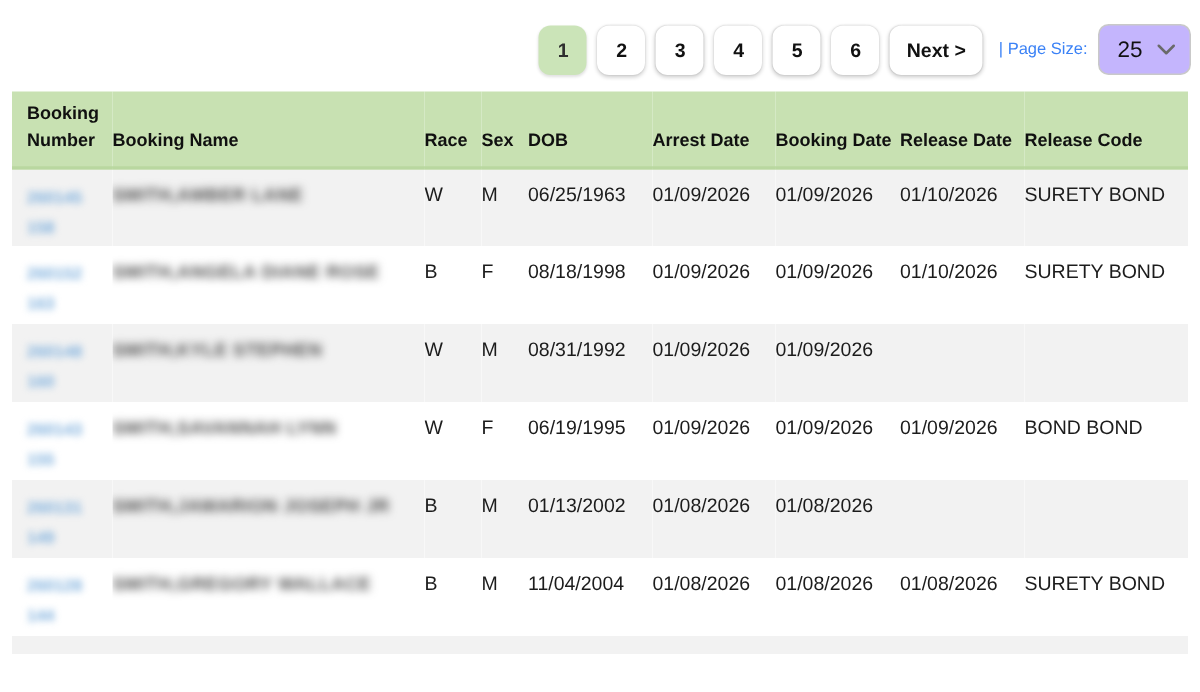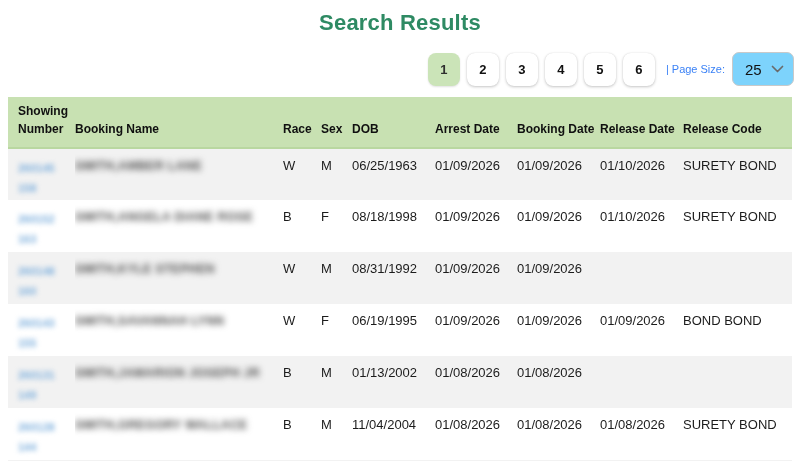--- a/index.html
+++ b/index.html
@@ -17,21 +17,21 @@
   .pg-btn { height:33px; border:0; border-radius:8px; background:#fff; cursor:pointer;
             box-shadow:0 1px 3px rgba(0,0,0,.22), 0 0 1px rgba(0,0,0,.12);
             font-family:inherit; font-size:13px; font-weight:700; color:#111;
             display:inline-flex; align-items:center; justify-content:center; }
   .pg-btn.nav { padding:0 11px; }
   .pg-btn.prev { color:#757575; }
   .pg-btn.num { width:32px; }
   .pg-btn.active { background:#cbe4b8; box-shadow:0 1px 2px rgba(0,0,0,.12); color:#2f2f2f; }
   .psize-label { font-size:11px; color:#3b82f6; margin-left:4px; white-space:nowrap; }
   .psize-select { width:62px; height:34px; border:1px solid #c9c9c9; border-radius:7px;
-                  background:#7dd3fc; display:inline-flex; align-items:center;
+                  background:#c4b5fd; display:inline-flex; align-items:center;
                   justify-content:space-between; padding:0 9px 0 12px; font-size:15px;
                   color:#111; cursor:pointer; }
   .chev { display:inline-flex; }
 
   
   table { width:784px; margin:11px 8px 0 8px; border-collapse:collapse; table-layout:fixed; }
   thead th { background:#c8e1b2; border-bottom:2px solid #b9d7a0; height:51px;
              vertical-align:bottom; padding:0 2px 8px 0; text-align:left;
              font-size:12px; font-weight:700; color:#101010; line-height:1.55; }
   th.c1, td.c1 { padding-left:10px; }
@@ -46,29 +46,29 @@
   .name { display:inline-block; font-size:12px; font-weight:700; color:#4f4f4f;
           letter-spacing:.4px; filter:blur(3px); }
 
   .next-row-hint { width:784px; margin:0 8px; height:12px; background:#f2f2f2; }
 </style>
 </head>
 <body>
 
 <div>
 
-  <h1 class="page-title">Search Results</h1>
 
   <div class="pagination">
     <button class="pg-btn num active">1</button>
     <button class="pg-btn num">2</button>
     <button class="pg-btn num">3</button>
     <button class="pg-btn num">4</button>
     <button class="pg-btn num">5</button>
     <button class="pg-btn num">6</button>
+    <button class="pg-btn nav next">Next &gt;</button>
     <span class="psize-label">| Page Size:</span>
     <div class="psize-select">
       <span>25</span>
       <span class="chev">
         <svg width="13" height="9" viewBox="0 0 13 9">
             <path d="M1.5 1.5 L6.5 6.5 L11.5 1.5" fill="none" stroke="#6a6a6a" stroke-width="1.7" stroke-linecap="round" stroke-linejoin="round"></path>
           </svg>
       </span>
     </div>
   </div>
@@ -80,21 +80,21 @@
         <col style="width:38px">
       <col style="width:31px">
         <col style="width:83px">
         <col style="width:82px">
       <col style="width:83px">
         <col style="width:83px">
         <col>
     </colgroup>
     <thead>
       <tr>
-        <th class="c1">Showing Number</th>
+        <th class="c1">Booking Number</th>
         <th>Booking Name</th>
         <th>Race</th>
         <th>Sex</th>
         <th>DOB</th>
         <th>Arrest Date</th>
         <th>Booking Date</th>
         <th>Release Date</th>
         <th>Release Code</th>
       </tr>
     </thead>

